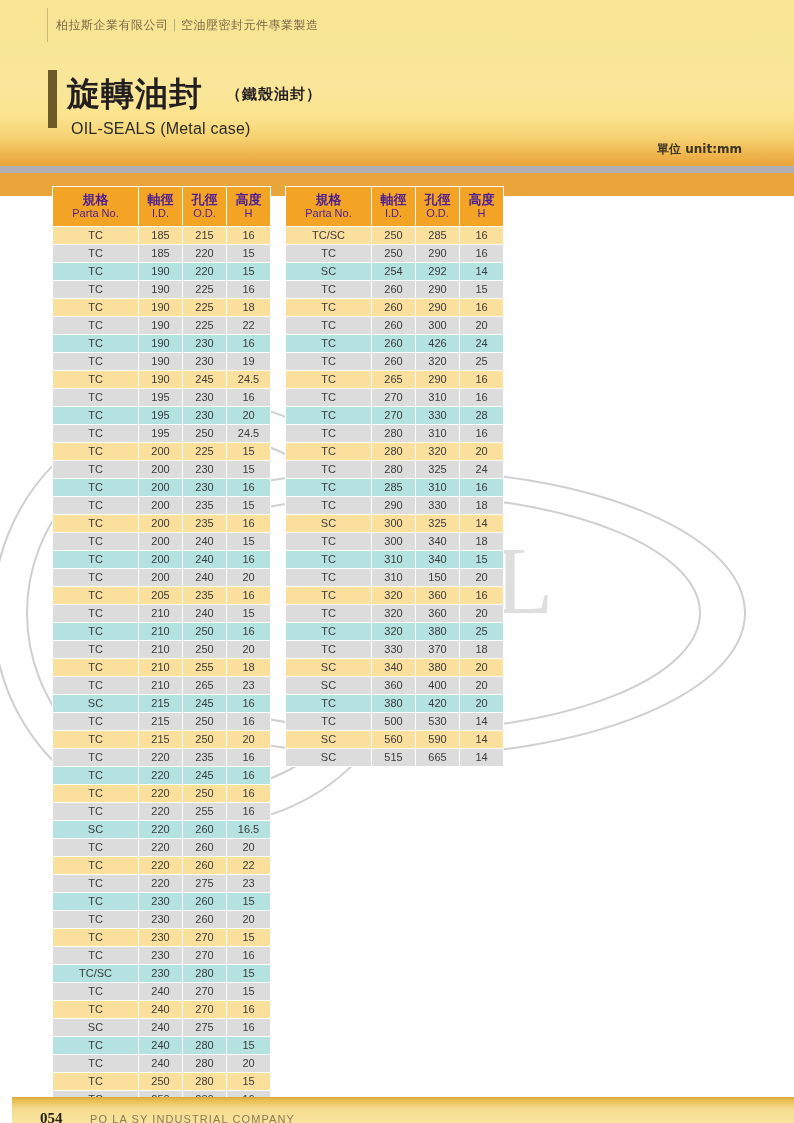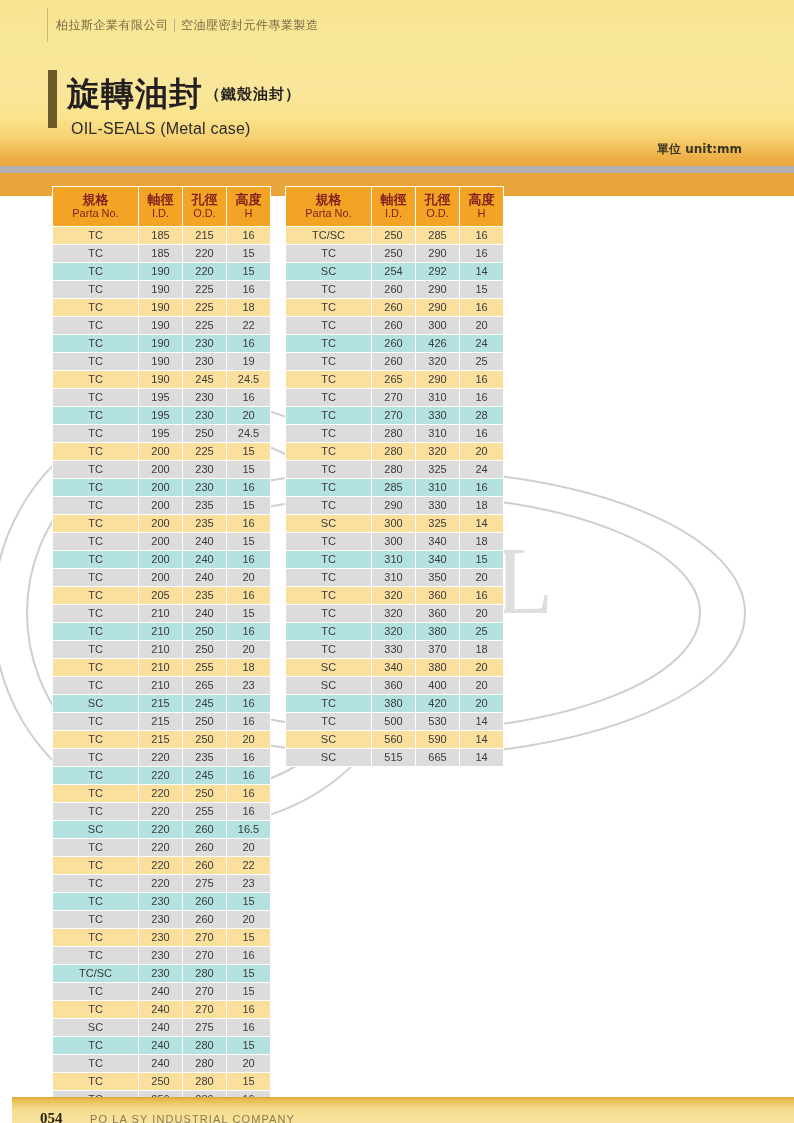--- a/index.html
+++ b/index.html
@@ -33,21 +33,21 @@
     position:absolute; left:48px; top:70px; width:9px; height:58px;
     background:#6d5a29;
   }
   .title-zh {
     position:absolute; left:67px; top:72px;
     font-size:33px; font-weight:bold; color:#231f20; letter-spacing:1px;
     font-family:"DejaVu Sans","Liberation Sans",sans-serif;
     white-space:nowrap;
   }
   .title-zh .paren {
-    font-size:15px; font-weight:bold; margin-left:2px; vertical-align:6px;
+    font-size:15px; font-weight:bold; margin-left:23px; vertical-align:6px;
   }
   .title-en {
     position:absolute; left:71px; top:120px;
     font-size:16px; color:#2b2b2b; letter-spacing:0.2px;
     font-family:"Liberation Sans",sans-serif; white-space:nowrap;
   }
   .unit {
     position:absolute; right:52px; top:141px;
     font-size:12px; color:#3c3424; white-space:nowrap;
     font-family:"DejaVu Sans","Liberation Sans",sans-serif;
@@ -76,21 +76,21 @@
     position:absolute; top:13px;
     border-collapse:separate; border-spacing:1px 1px;
     background:#ffffff;
     font-family:"Liberation Sans","DejaVu Sans",sans-serif;
   }
   table.spec.left  { left:52px;  }
   table.spec.right { left:285px; }
 
   table.spec th {
     background:#f4a425;
-    color:#7f1d1d;
+    color:#4c1d95;
     font-weight:bold;
     padding:5px 0 6px 0;
     line-height:1.18;
     text-align:center;
     vertical-align:middle;
   }
   th .zh {
     display:block; font-size:13px; font-weight:bold;
     font-family:"DejaVu Sans","Liberation Sans",sans-serif;
   }
@@ -625,21 +625,21 @@
           </tr>
           <tr class="r-cyan">
             <td>TC</td>
             <td>310</td>
             <td>340</td>
             <td>15</td>
           </tr>
           <tr class="r-gray">
             <td>TC</td>
             <td>310</td>
-            <td>350</td>
+            <td>150</td>
             <td>20</td>
           </tr>
           <tr class="r-yellow">
             <td>TC</td>
             <td>320</td>
             <td>360</td>
             <td>16</td>
           </tr>
           <tr class="r-gray">
             <td>TC</td>

